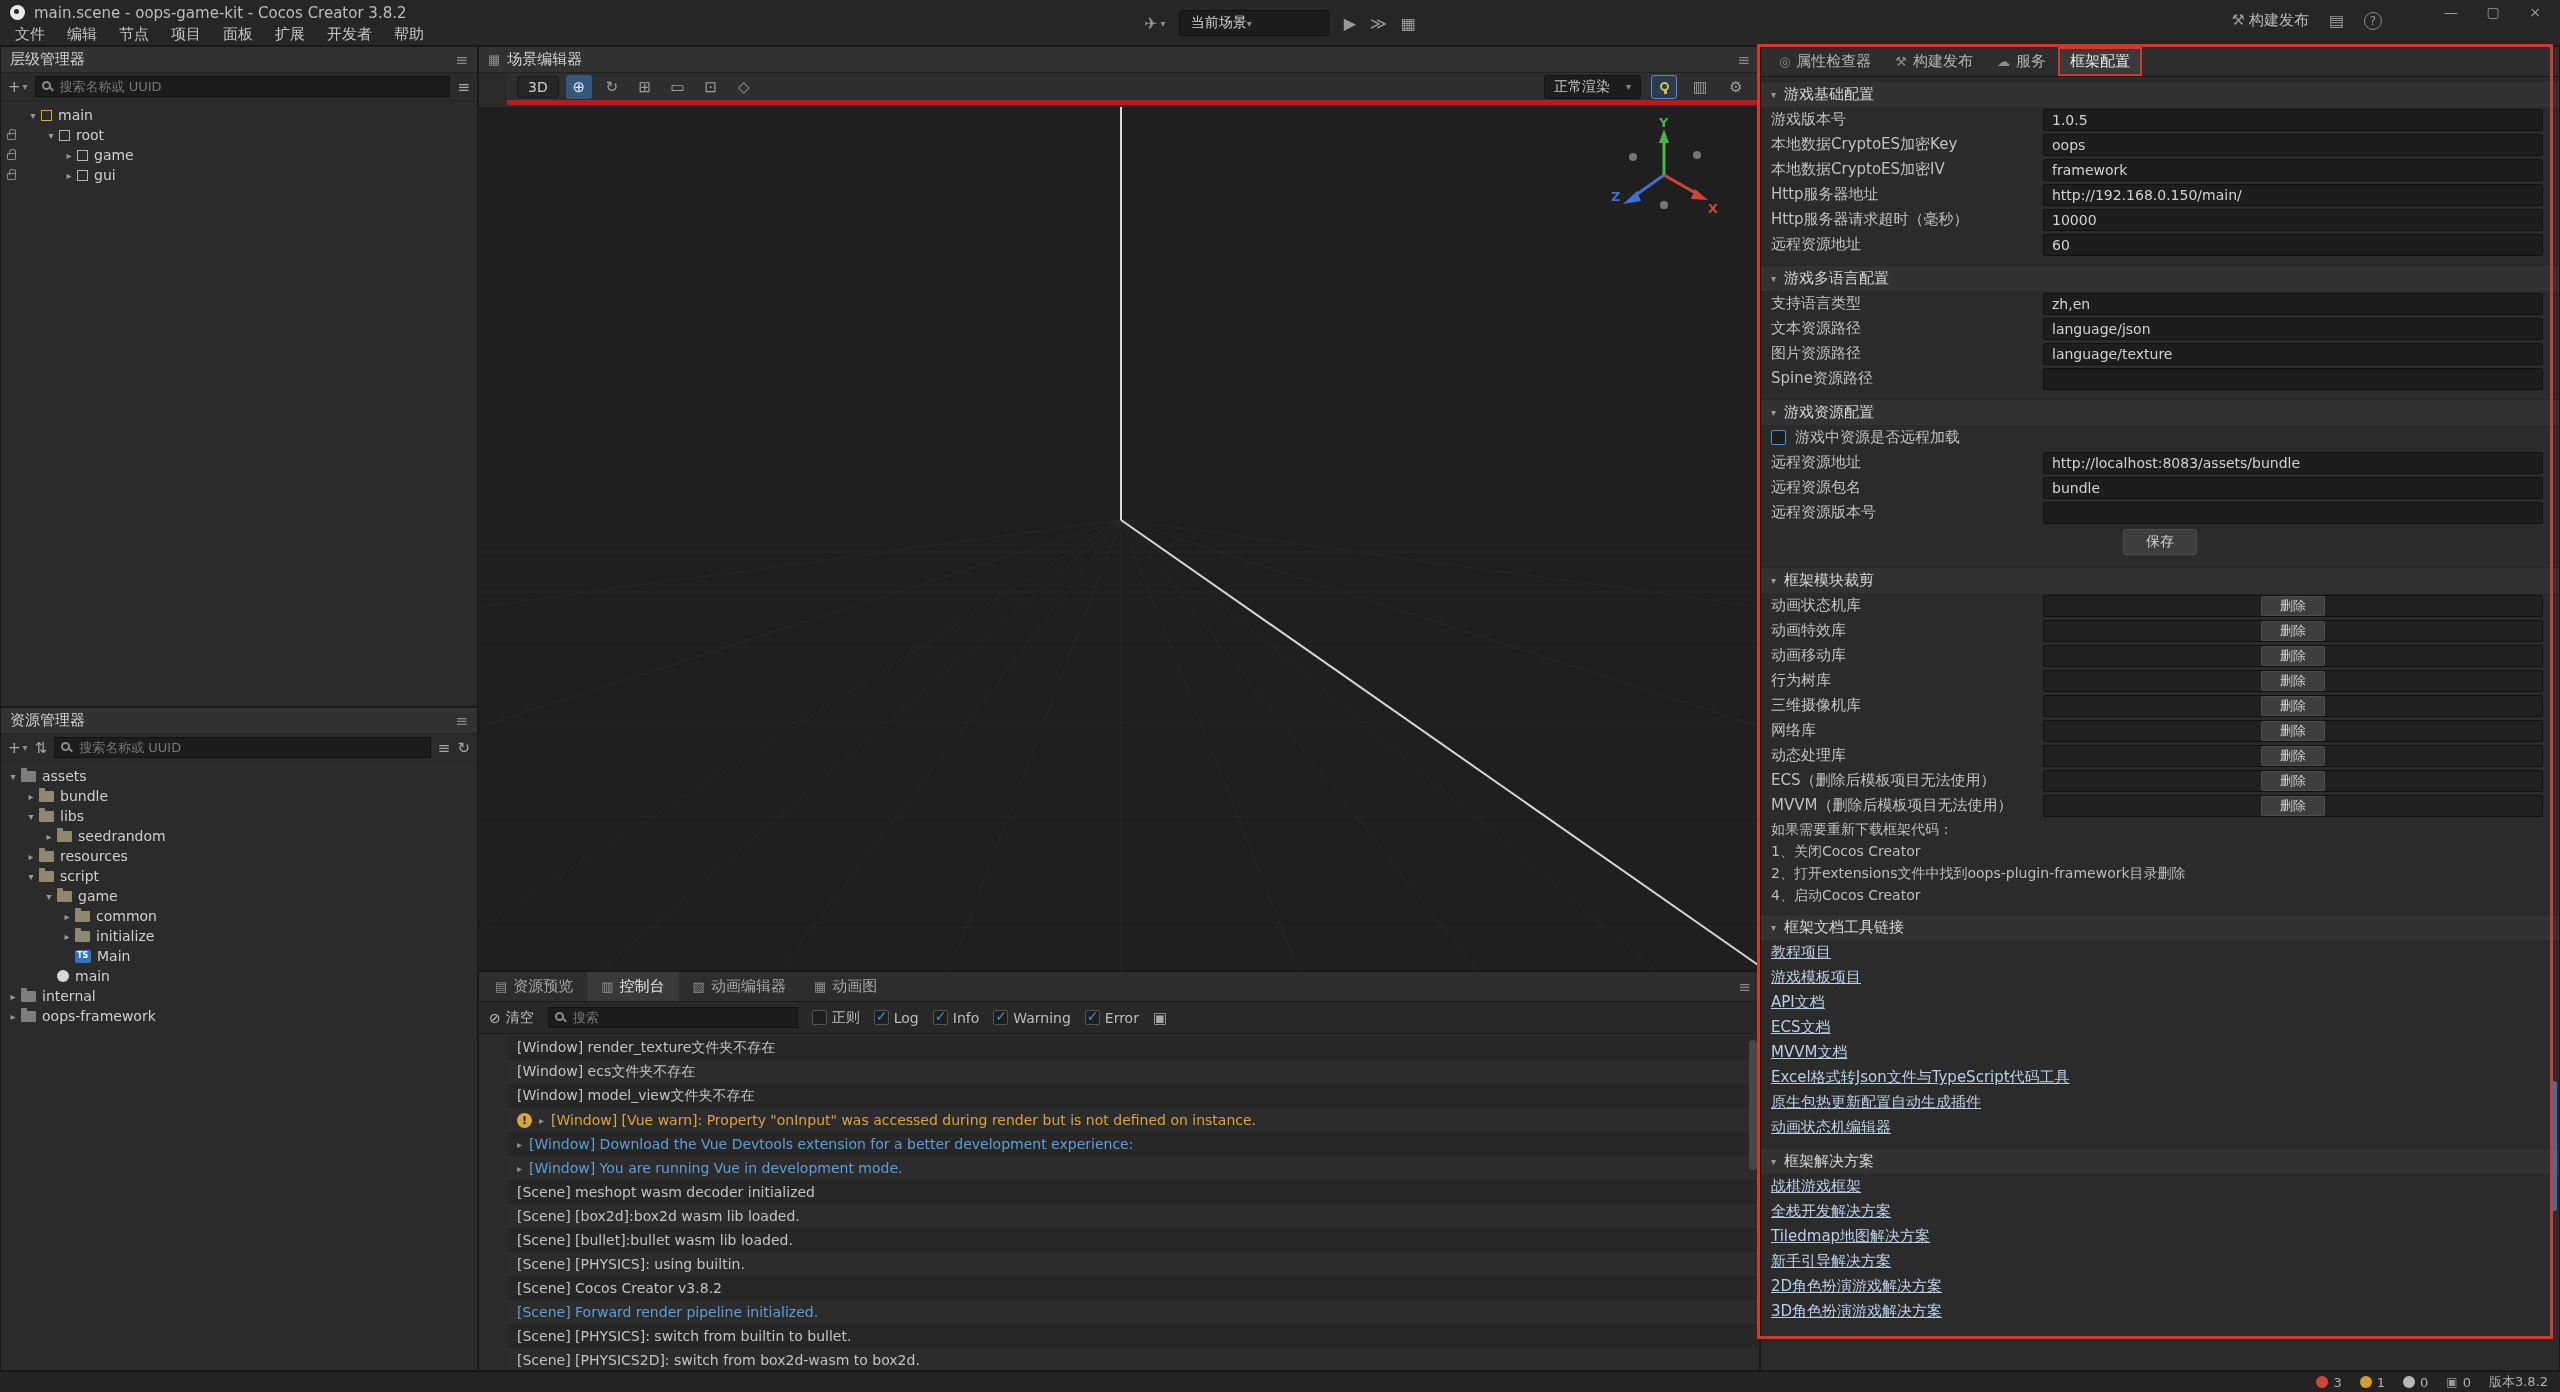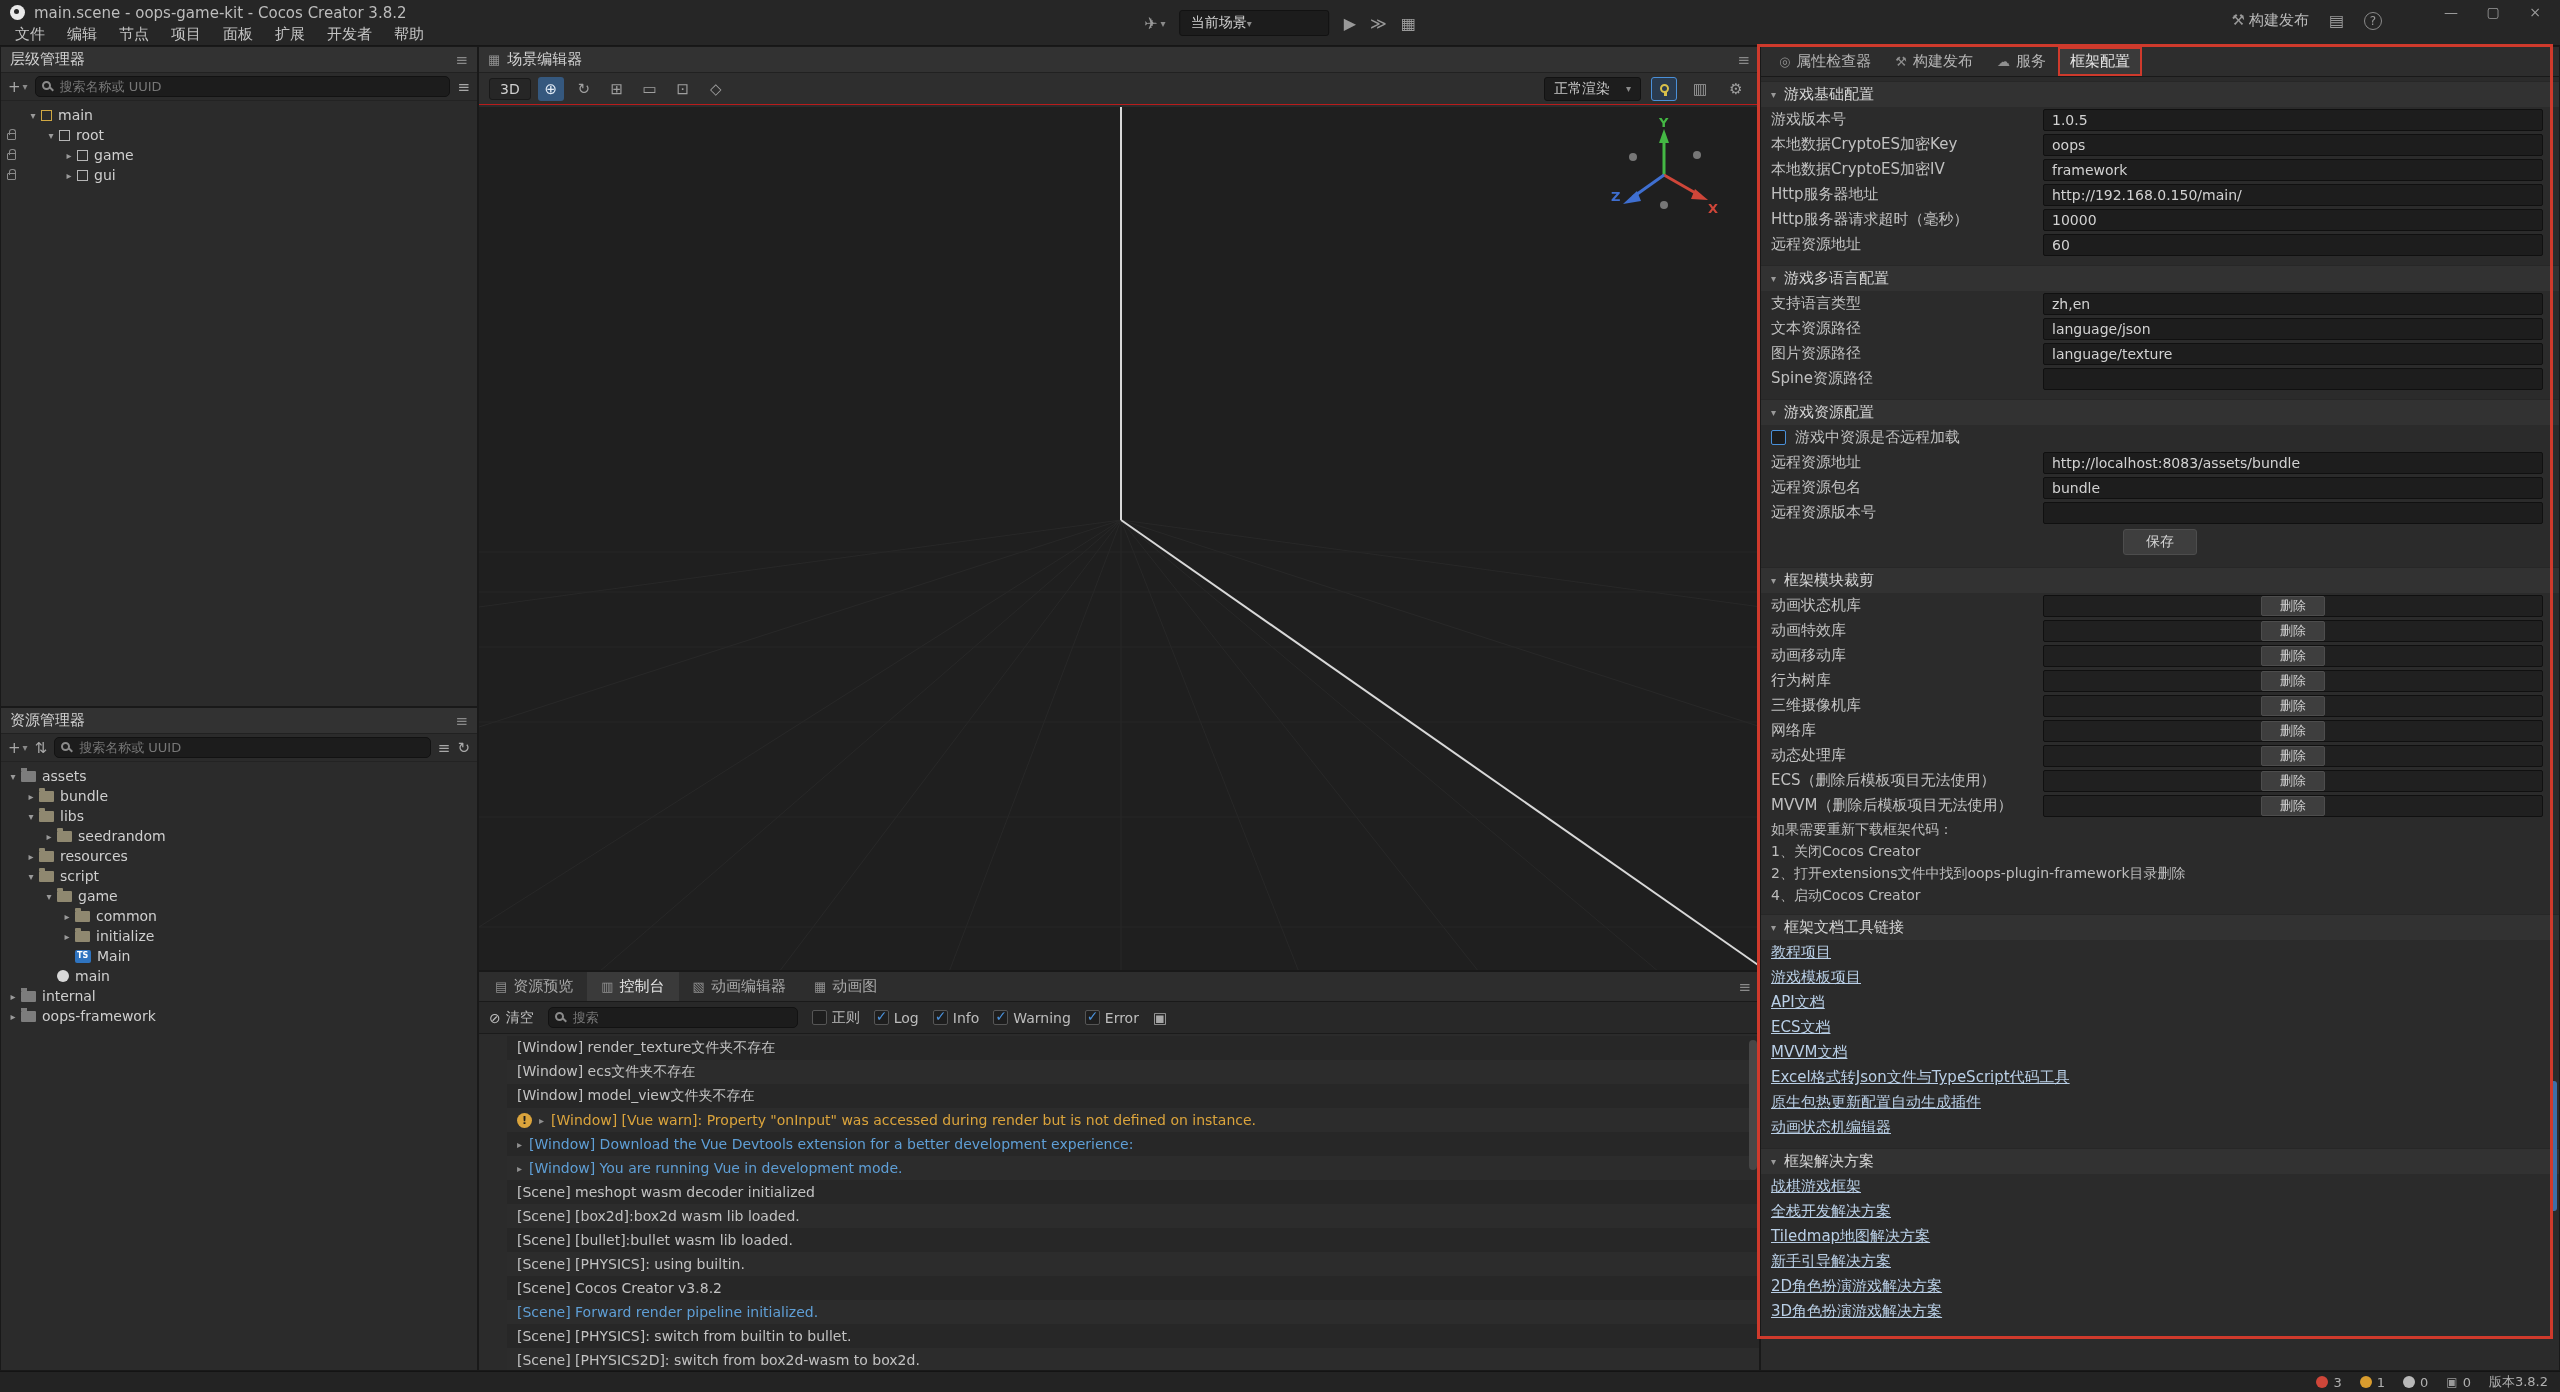--- a/index.html
+++ b/index.html
@@ -32,21 +32,21 @@
 #consolep  { left:478px; top:971px; width:1282px; height:400px; }
 #inspector { left:1760px; top:46px; width:800px; height:1325px; }
 
 .panel-head { height:26px; background:#323232; display:flex; align-items:center; gap:7px; padding:0 9px; font-size:15px; color:#d2d2d2; border-bottom:1px solid #212121; }
 .panel-head .phicon { color:#8f8f8f; font-size:13px; }
 .panel-menu { margin-left:auto; color:#8a8a8a; font-size:15px; }
 
 .toolrow { height:28px; display:flex; align-items:center; gap:7px; padding:0 7px; border-bottom:1px solid #232323; }
 .small-btn { color:#a8a8a8; font-size:15px; display:flex; align-items:center; gap:2px; }
 .searchwrap { position:relative; flex:1; display:flex; }
-.search { flex:1; height:21px; background:#1c1c1c; border:1px solid #121212; border-radius:5px; color:#bdbdbd; font-size:13px; padding:0 6px 0 24px; outline:none; font-family:inherit; }
+.search { flex:1; height:21px; background:#1c1c1c; border:1px solid #121212; border-radius:0; color:#bdbdbd; font-size:13px; padding:0 6px 0 24px; outline:none; font-family:inherit; }
 .search::placeholder { color:#777; }
 .mag { position:absolute; left:7px; top:5px; width:9px; height:9px; border:2px solid #8a8a8a; border-radius:50%; }
 .mag::after { content:""; position:absolute; width:5px; height:2px; background:#8a8a8a; transform:rotate(45deg); right:-5px; bottom:-2px; }
 
 
 .tree { padding-top:4px; }
 .tree-row { height:20px; display:flex; align-items:center; font-size:14px; color:#cfcfcf; }
 .lockcol { width:20px; display:flex; justify-content:center; flex:none; }
 .lock { width:9px; height:7px; border:1px solid #8a8a8a; border-radius:1px; position:relative; margin-top:3px; }
 .lock::before { content:""; position:absolute; top:-5px; left:1px; width:5px; height:5px; border:1px solid #8a8a8a; border-bottom:none; border-radius:3px 3px 0 0; }
@@ -60,21 +60,21 @@
 .nodeicon.icon-cube-gold { width:11px; height:11px; border:1px solid #d0a843; }
 .nodeicon.icon-folder { width:15px; height:11px; background:#8f8870; border-radius:1px; position:relative; }
 .nodeicon.icon-folder::before { content:""; position:absolute; top:-3px; left:0; width:6px; height:3px; background:#8f8870; border-radius:1px 1px 0 0; }
 .nodeicon.icon-db { width:15px; height:11px; background:#7d7d7d; border-radius:1px; position:relative; }
 .nodeicon.icon-db::before { content:""; position:absolute; top:-3px; left:0; width:6px; height:3px; background:#7d7d7d; }
 .nodeicon.icon-ts { width:16px; height:13px; background:#2f74c0; border-radius:2px; position:relative; }
 .nodeicon.icon-ts::after { content:"TS"; position:absolute; left:2px; top:1px; font-size:8px; color:#fff; font-weight:bold; }
 .nodeicon.icon-scene { width:12px; height:12px; background:#d8d8d8; border-radius:50%; }
 
 
-.scene-toolbar { height:32px; background:#2e2e2e; border-bottom:1px solid #b91c1c; display:flex; align-items:center; gap:7px; padding:0 10px; }
+.scene-toolbar { height:32px; background:#2e2e2e; border-bottom:5px solid #b91c1c; display:flex; align-items:center; gap:7px; padding:0 10px;margin-left:28px; }
 .tool-3d { padding:2px 10px; background:#262626; border:1px solid #191919; border-radius:3px; font-size:14px; color:#d0d0d0; }
 .tool-ico { width:26px; height:24px; display:flex; align-items:center; justify-content:center; color:#9f9f9f; font-size:15px; border-radius:3px; }
 .tool-ico.active { background:#35587e; color:#e2ecf7; }
 .scene-right { margin-left:auto; display:flex; align-items:center; gap:10px; }
 .render-select { display:flex; align-items:center; gap:16px; background:#1d1d1d; border:1px solid #121212; border-radius:3px; padding:2px 9px; font-size:14px; color:#c8c8c8; }
 .bulb-box { width:26px; height:24px; border:1px solid #4a90d9; background:#2a3b4f; border-radius:3px; display:flex; align-items:center; justify-content:center; }
 .bulb { width:9px; height:9px; border:2px solid #d8c04a; border-radius:50%; position:relative; }
 .bulb::after { content:""; position:absolute; left:2px; bottom:-5px; width:3px; height:4px; background:#d8c04a; }
 .viewport { position:absolute; top:60px; bottom:0; left:0; right:0; background:#1f1f1f; overflow:hidden; }
 .grid-svg { position:absolute; left:0; top:0; }

